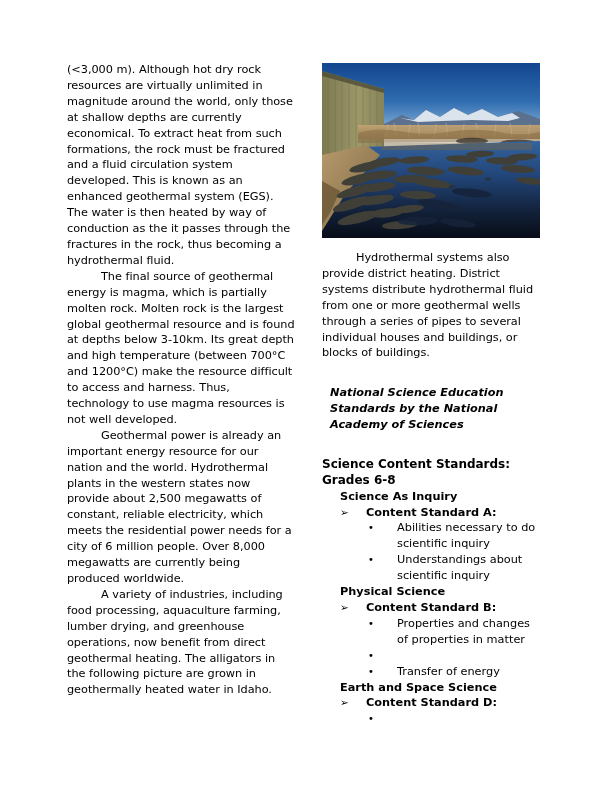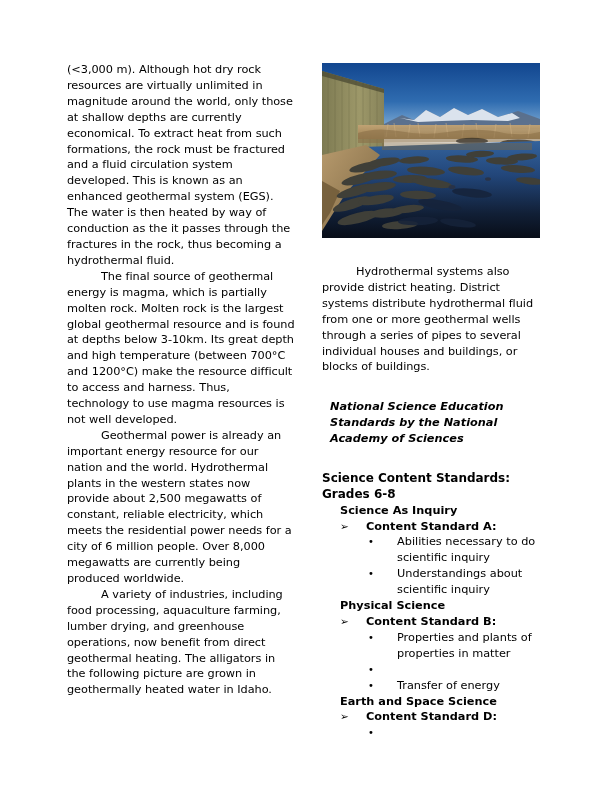--- a/index.html
+++ b/index.html
@@ -255,21 +255,21 @@
         <ellipse cx="136" cy="160" rx="18" ry="3.8" transform="rotate(8 136 160)"></ellipse>
       </g>
 
       <g fill="#2a3244" opacity="0.9">
         <ellipse cx="130" cy="124" rx="3.4" ry="2.0"></ellipse>
         <ellipse cx="166" cy="116" rx="3.0" ry="1.8"></ellipse>
       </g>
     </svg>
   </div>
 
-  <div class="col-right" style="top: 264px;">
+  <div class="col-right" style="top: 250px;">
 
     <p class="para indent">Hydrothermal systems also provide district heating.  District systems distribute hydrothermal fluid from one or more geothermal wells through a series of pipes to several individual houses and buildings, or blocks of buildings.</p>
 
     <div class="spacer-line"></div>
 
     <p class="heading-italic">National Science Education Standards by the National Academy of Sciences</p>
 
     <div class="spacer-line"></div>
 
     <p class="heading-bold">Science Content Standards:</p>
@@ -289,21 +289,21 @@
       <span class="lvl3-text">Understandings about scientific inquiry</span>
     </div>
 
     <div class="lvl1">Physical Science</div>
     <div class="lvl2">
       <span class="arrow-glyph">➢</span>
       <span>Content Standard B:</span>
     </div>
     <div class="lvl3">
       <span class="dot-glyph">•</span>
-      <span class="lvl3-text">Properties and plants of properties in matter</span>
+      <span class="lvl3-text">Properties and changes of properties in matter</span>
     </div>
     <div class="lvl3">
       <span class="dot-glyph">•</span>
     </div>
     <div class="lvl3">
       <span class="dot-glyph">•</span>
       <span class="lvl3-text">Transfer of energy</span>
     </div>
 
     <div class="lvl1">Earth and Space Science</div>

